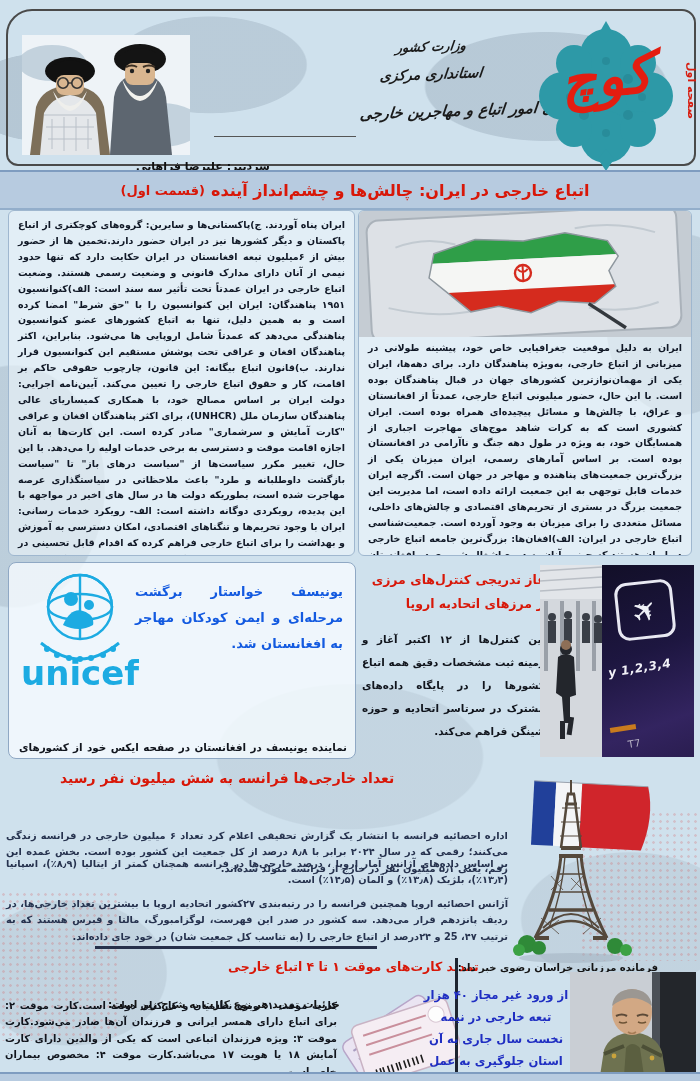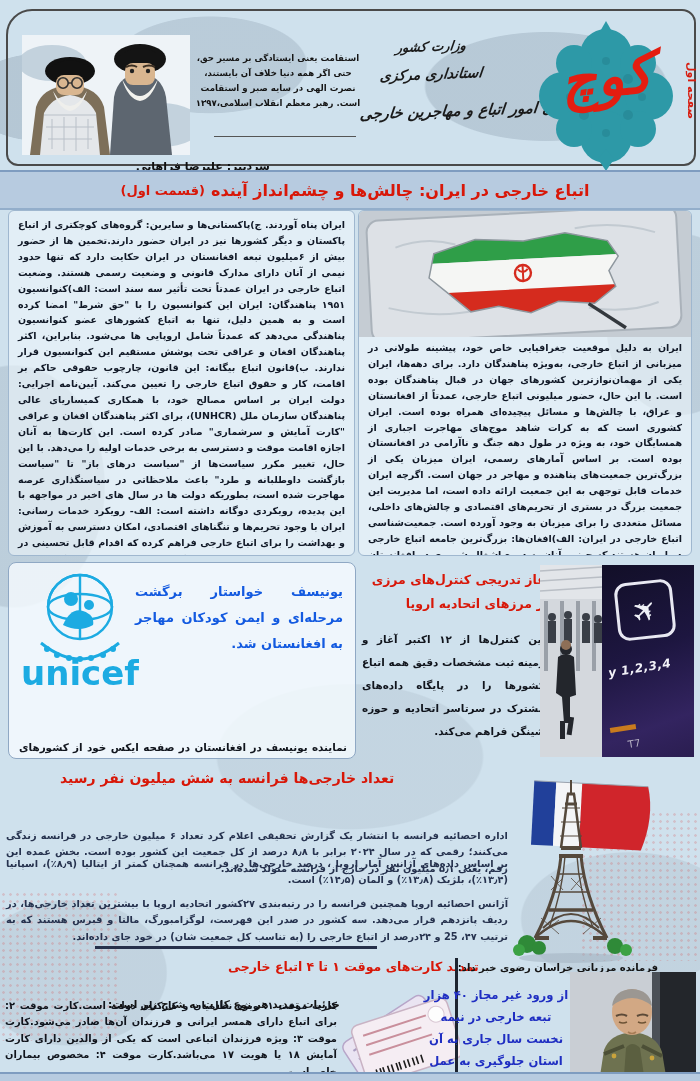--- a/index.html
+++ b/index.html
@@ -158,21 +158,20 @@
         <ellipse cx="48" cy="36" rx="25" ry="14" fill="#111"></ellipse>
         <path d="M25 36 Q48 14 71 36 Z" fill="#111"></path>
         <rect x="34" y="40" width="28" height="20" rx="8" fill="#d9b690"></rect>
         <path d="M31 56 Q48 86 65 56 Q59 74 48 76 Q37 74 31 56 Z" fill="#efefec"></path>
         <circle cx="41" cy="48" r="5.2" fill="none" stroke="#333" stroke-width="1.6"></circle>
         <circle cx="55" cy="48" r="5.2" fill="none" stroke="#333" stroke-width="1.6"></circle>
         <path d="M46 48 h4" stroke="#333" stroke-width="1.4"></path>
       </g>
     </svg>
 
-    <div class="quote">استقامت یعنی ایستادگی بر مسیر حق، حتی اگر همه دنیا خلاف آن بایستند، نصرت الهی در سایه صبر و استقامت است. رهبر معظم انقلاب اسلامی،۱۳۹۷</div>
     <div class="quote-rule"></div>
     <div class="editor-line">سردبیر: علیرضا فراهانی</div>
 
     <div class="org-line org1">وزارت کشور</div>
     <div class="org-line org2">استانداری مرکزی</div>
     <div class="org-line org3">اداره کل امور اتباع و مهاجرین خارجی</div>
 
     <div class="medallion">
       <svg viewBox="0 0 140 150" width="140" height="150">
         <g fill="#2d99a7">

